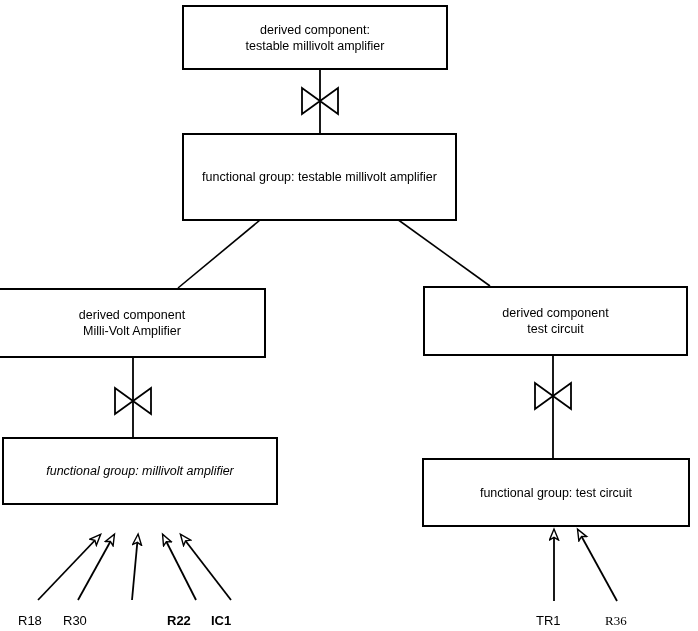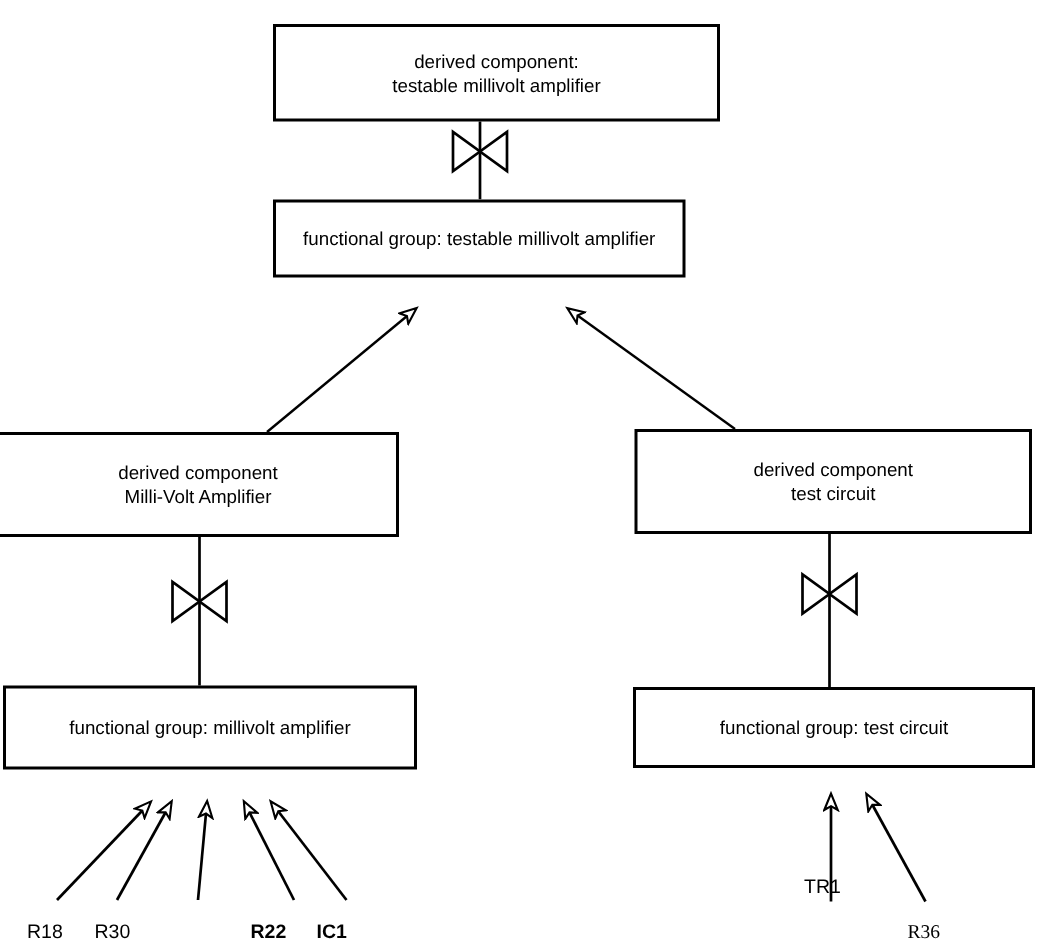--- a/index.html
+++ b/index.html
@@ -76,50 +76,50 @@
         <line x1="38" y1="600" x2="100" y2="535" stroke="#000000" stroke-width="1.8" marker-end="url(#hollow-arrow)"></line>
         <line x1="78" y1="600" x2="114" y2="535" stroke="#000000" stroke-width="1.8" marker-end="url(#hollow-arrow)"></line>
         <line x1="132" y1="600" x2="138" y2="535" stroke="#000000" stroke-width="1.8" marker-end="url(#hollow-arrow)"></line>
         <line x1="196" y1="600" x2="163" y2="535" stroke="#000000" stroke-width="1.8" marker-end="url(#hollow-arrow)"></line>
         <line x1="231" y1="600" x2="181" y2="535" stroke="#000000" stroke-width="1.8" marker-end="url(#hollow-arrow)"></line>
         <line x1="554" y1="601" x2="554" y2="530" stroke="#000000" stroke-width="1.8" marker-end="url(#hollow-arrow)"></line>
         <line x1="617" y1="601" x2="578" y2="530" stroke="#000000" stroke-width="1.8" marker-end="url(#hollow-arrow)"></line>
       </g>
   </svg>
 
-  <div class="node-box" style="left: 182px; top: 16px; width: 298px; height: 65px;">
+  <div class="node-box" style="left: 182px; top: 5px; width: 266px; height: 65px;">
     <span class="label-lines">derived component:
 testable millivolt amplifier</span>
   </div>
 
-  <div class="node-box" style="left: 182px; top: 133px; width: 275px; height: 52px;">
+  <div class="node-box" style="left: 182px; top: 133px; width: 275px; height: 88px;">
     <span class="label-lines">functional group: testable millivolt amplifier</span>
   </div>
 
   <div class="node-box" style="left: -2px; top: 288px; width: 268px; height: 70px;">
     <span class="label-lines">derived component
 Milli-Volt Amplifier</span>
   </div>
 
   <div class="node-box" style="left: 423px; top: 286px; width: 265px; height: 70px;">
     <span class="label-lines">derived component
 test circuit</span>
   </div>
 
-  <div class="node-box" style="left: 2px; top: 457px; width: 276px; height: 56px;">
+  <div class="node-box" style="left: 2px; top: 437px; width: 276px; height: 68px; font-style: italic;">
     <span class="label-lines">functional group: millivolt amplifier</span>
   </div>
 
-  <div class="node-box" style="left: 422px; top: 458px; width: 268px; height: 54px;">
+  <div class="node-box" style="left: 422px; top: 458px; width: 268px; height: 69px;">
     <span class="label-lines">functional group: test circuit</span>
   </div>
 
   <div id="leaf-label-layer">
       <span class="leaf-label" style="left: 18px; top: 614px;">R18</span>
       <span class="leaf-label" style="left: 63px; top: 614px;">R30</span>
       <span class="leaf-label" style="left: 117px; top: 648px;">R26</span>
       <span class="leaf-label" style="left: 167px; top: 614px; font-weight: bold;">R22</span>
       <span class="leaf-label" style="left: 211px; top: 614px; font-weight: bold;">IC1</span>
-      <span class="leaf-label" style="left: 536px; top: 584px;">TR1</span>
+      <span class="leaf-label" style="left: 536px; top: 614px;">TR1</span>
       <span class="leaf-label" style="left: 605px; top: 614px; font-family: Liberation Serif, serif;">R36</span>
     </div>
 
 </div>
 
 </body></html>

